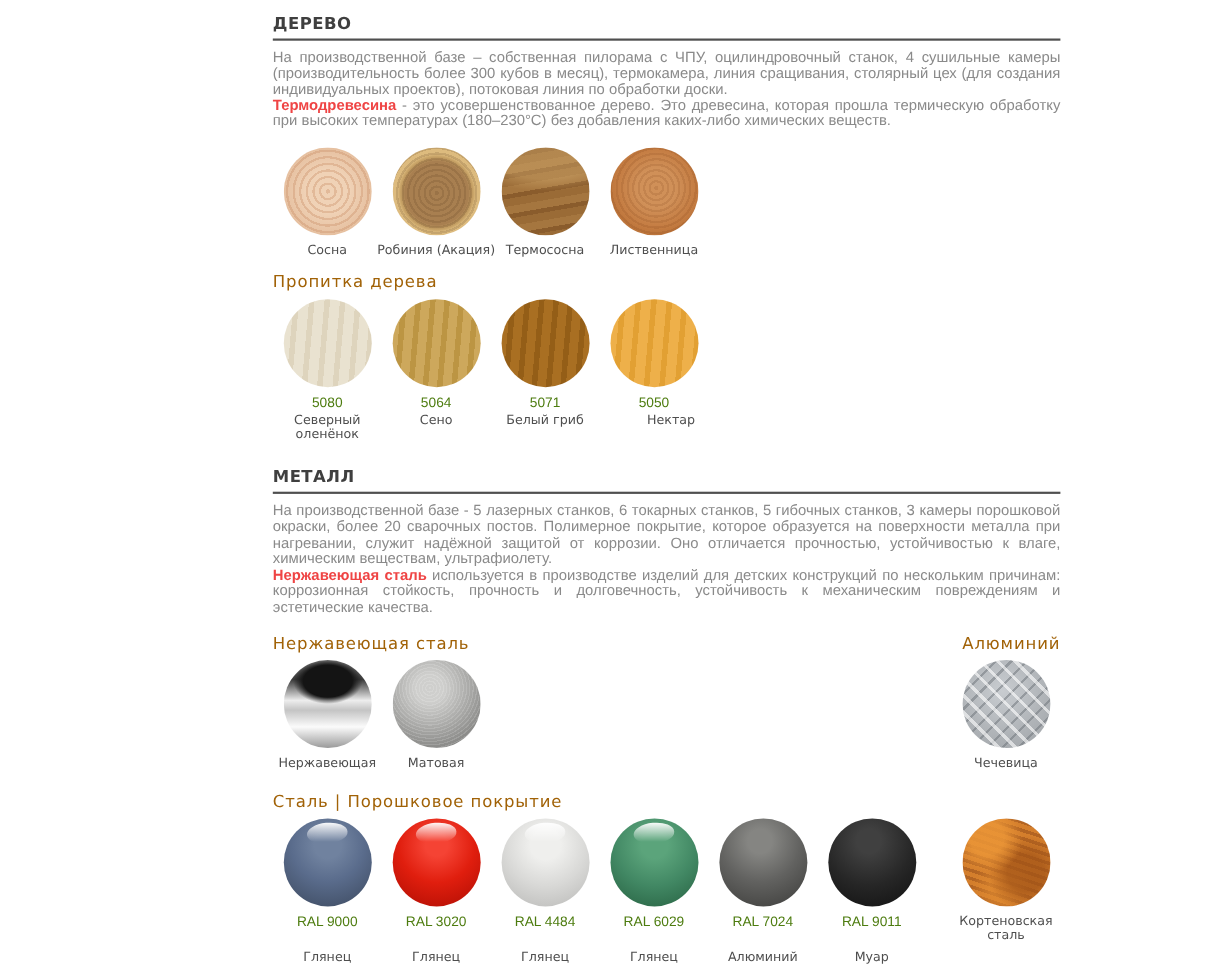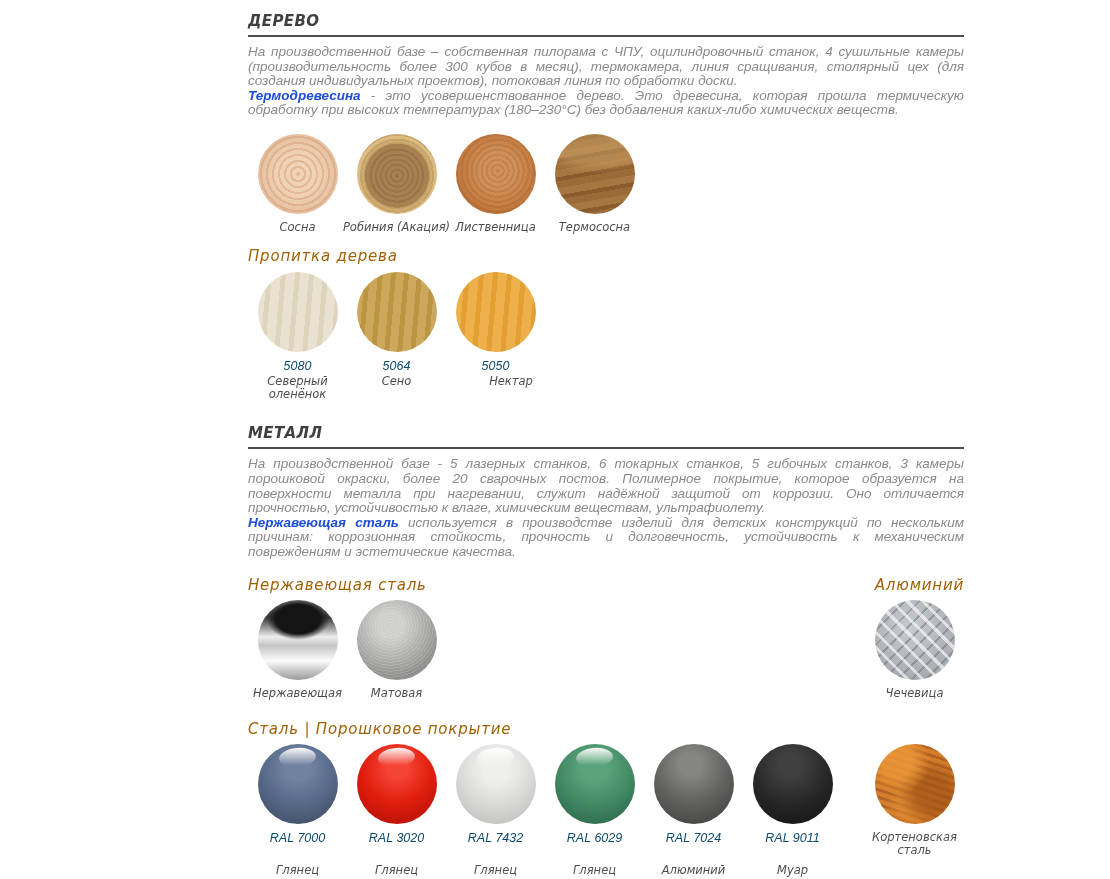--- a/index.html
+++ b/index.html
@@ -1,47 +1,47 @@
 <!DOCTYPE html>
 <html><head>
 <meta charset="utf-8">
 <style>
   html,body{margin:0;padding:0;}
   body{
     width:1110px;height:879px;background:#ffffff;
     font-family:"Liberation Sans", sans-serif;
     color:#8a8a8a;overflow:hidden;
   }
-  .page{position:relative;width:1110px;height:668px;font-style:italic;}
+  .page{position:relative;width:1110px;height:668px;}
   .content{position:absolute;left:248px;top:12px;width:716px;}
 
   
   .sec-title{
     font-size:15px;font-weight:bold;color:#3f3f3f;letter-spacing:.4px;
     font-family:"DejaVu Sans", sans-serif;
   }
   .sec-rule{border:none;border-top:2px solid #4f4f4f;margin:5px 0 8px 0;}
   .sub-title{
     font-size:15px;color:#a16207;letter-spacing:.8px;
     font-family:"DejaVu Sans", sans-serif;
   }
 
   
   .para{font-size:13.5px;line-height:14.6px;text-align:justify;color:#8a8a8a;margin:0;}
-  .lead{font-weight:bold;color:#1d4ed8;}
+  .lead{font-weight:bold;color:#ef4444;}
 
   
   .row{display:flex;align-items:flex-start;}
   .cell{width:99px;display:flex;flex-direction:column;align-items:center;flex:0 0 auto;}
   .push-right{margin-left:auto;margin-right:0;}
   .circle{width:80px;height:80px;border-radius:50%;position:relative;overflow:hidden;flex:0 0 auto;}
   .cap{font-size:11.5px;color:#4e4e4e;text-align:center;margin-top:7px;line-height:12.5px;
        font-family:"DejaVu Sans", sans-serif;}
   .nowrap{white-space:nowrap;}
-  .code{font-size:12.5px;color:#0c4a6e;margin-top:8px;line-height:13px;text-align:right;}
+  .code{font-size:12.5px;color:#4d7c0f;margin-top:8px;line-height:13px;text-align:right;}
   .finish{font-size:11.5px;color:#4e4e4e;margin-top:19px;line-height:12px;text-align:right;
           font-family:"DejaVu Sans", sans-serif;}
 
   
   .sw-pine{
     background:
       repeating-radial-gradient(circle at 50% 50%, rgba(200,140,100,.35) 0 2px, rgba(0,0,0,0) 2px 6px),
       radial-gradient(circle at 50% 50%, #f0d2b6 0 35%, #e6c0a0 70%, #d8a888 92%, #c89878 100%);
   }
   .sw-robinia{
@@ -131,40 +131,45 @@
     <div class="row mt-row1">
       <div class="cell">
         <div class="circle sw-pine"></div>
         <div class="cap nowrap">Сосна</div>
       </div>
       <div class="cell">
         <div class="circle sw-robinia"></div>
         <div class="cap nowrap">Робиния (Акация)</div>
       </div>
       <div class="cell">
+        <div class="circle sw-thermo"></div>
+        <div class="cap nowrap">Термососна</div>
+      </div>
+      <div class="cell">
         <div class="circle sw-larch"></div>
         <div class="cap nowrap">Лиственница</div>
-      </div>
-      <div class="cell">
-        <div class="circle sw-thermo"></div>
-        <div class="cap nowrap">Термососна</div>
       </div>
     </div>
 
     <div class="sub-title mt-sub">Пропитка дерева</div>
     <div class="row mt-row2">
       <div class="cell">
         <div class="circle sw-5080"></div>
         <div class="code">5080</div>
         <div class="cap" style="margin-top:2px;">Северный оленёнок</div>
       </div>
       <div class="cell">
         <div class="circle sw-5064"></div>
         <div class="code">5064</div>
         <div class="cap" style="margin-top:2px;">Сено</div>
+      </div>
+      <div class="cell">
+        <div class="circle sw-5071"></div>
+        <div class="code">5071</div>
+        <div class="cap nowrap" style="margin-top:2px;">Белый гриб</div>
       </div>
       <div class="cell">
         <div class="circle sw-5050"></div>
         <div class="code">5050</div>
         <div class="cap" style="margin-top:2px;padding-left:31px;">Нектар</div>
       </div>
     </div>
 
     <div class="sec-title mt-metal">МЕТАЛЛ</div>
     <hr class="sec-rule">
@@ -188,31 +193,31 @@
       <div class="cell push-right">
         <div class="circle sw-plate"></div>
         <div class="cap nowrap">Чечевица</div>
       </div>
     </div>
 
     <div class="sub-title mt-powderhead">Сталь | Порошковое покрытие</div>
     <div class="row mt-powder">
       <div class="cell">
         <div class="circle gloss ral5000"></div>
-        <div class="code">RAL 7000</div>
+        <div class="code">RAL 9000</div>
         <div class="finish">Глянец</div>
       </div>
       <div class="cell">
         <div class="circle gloss ral3020"></div>
         <div class="code">RAL 3020</div>
         <div class="finish">Глянец</div>
       </div>
       <div class="cell">
         <div class="circle gloss ral9006"></div>
-        <div class="code">RAL 7432</div>
+        <div class="code">RAL 4484</div>
         <div class="finish">Глянец</div>
       </div>
       <div class="cell">
         <div class="circle gloss ral6029"></div>
         <div class="code">RAL 6029</div>
         <div class="finish">Глянец</div>
       </div>
       <div class="cell">
         <div class="circle ral7024"></div>
         <div class="code">RAL 7024</div>

